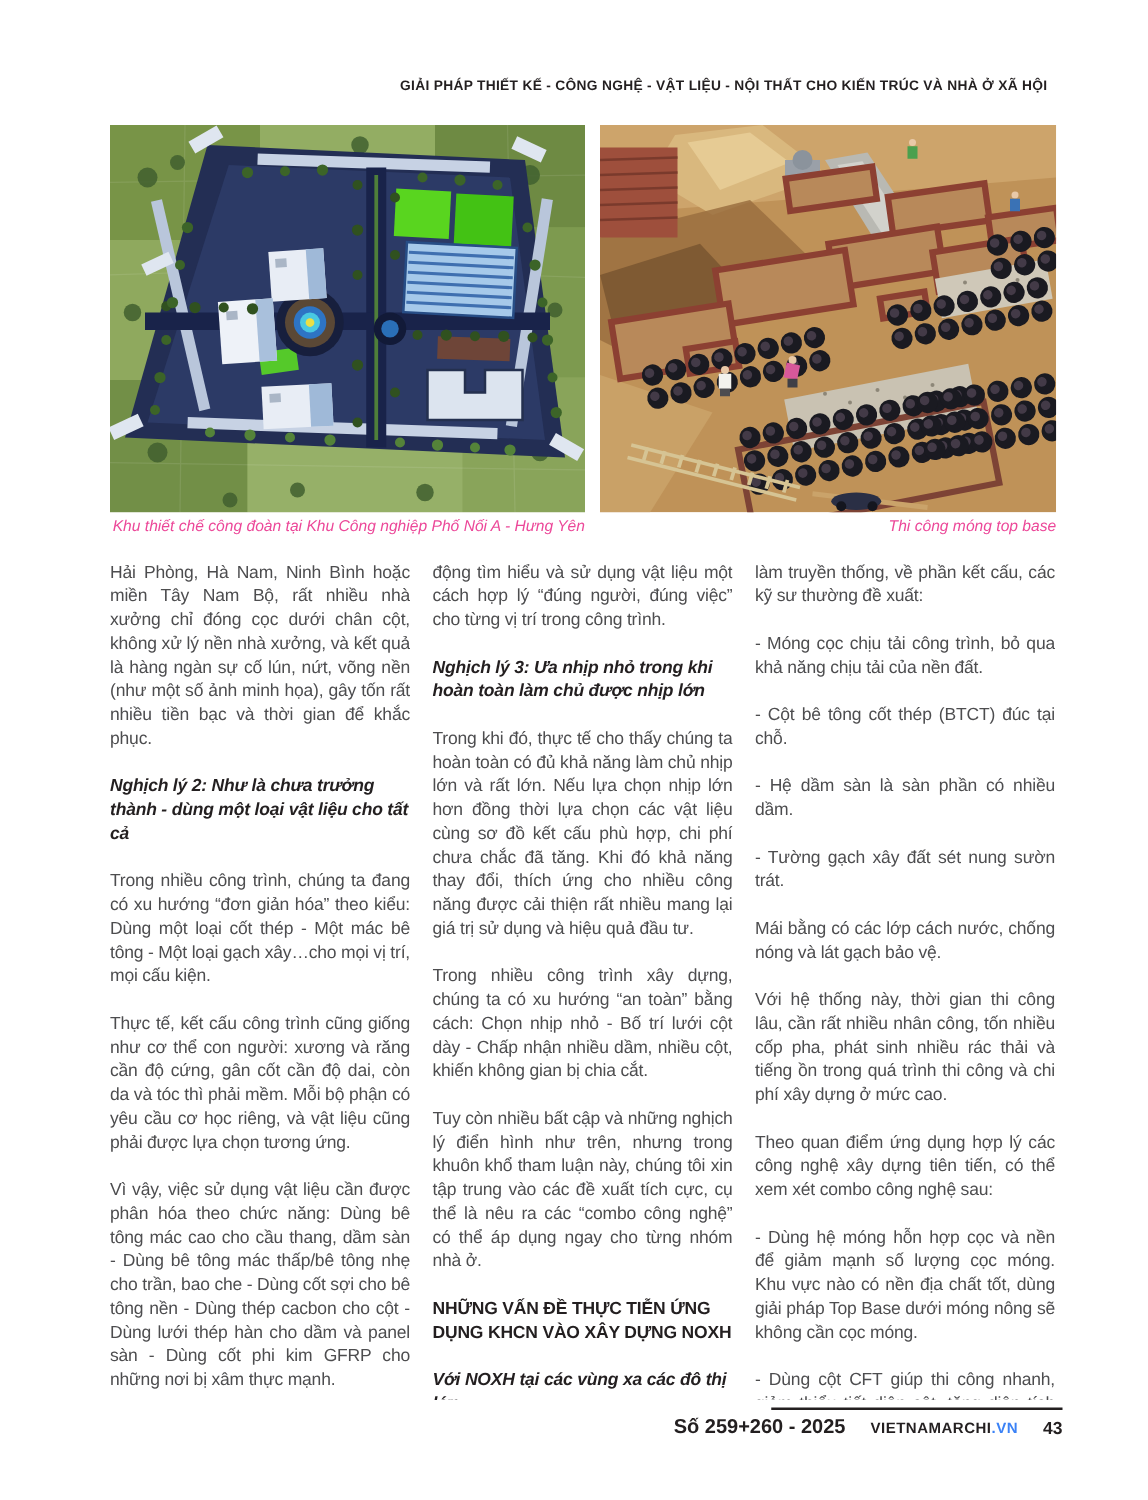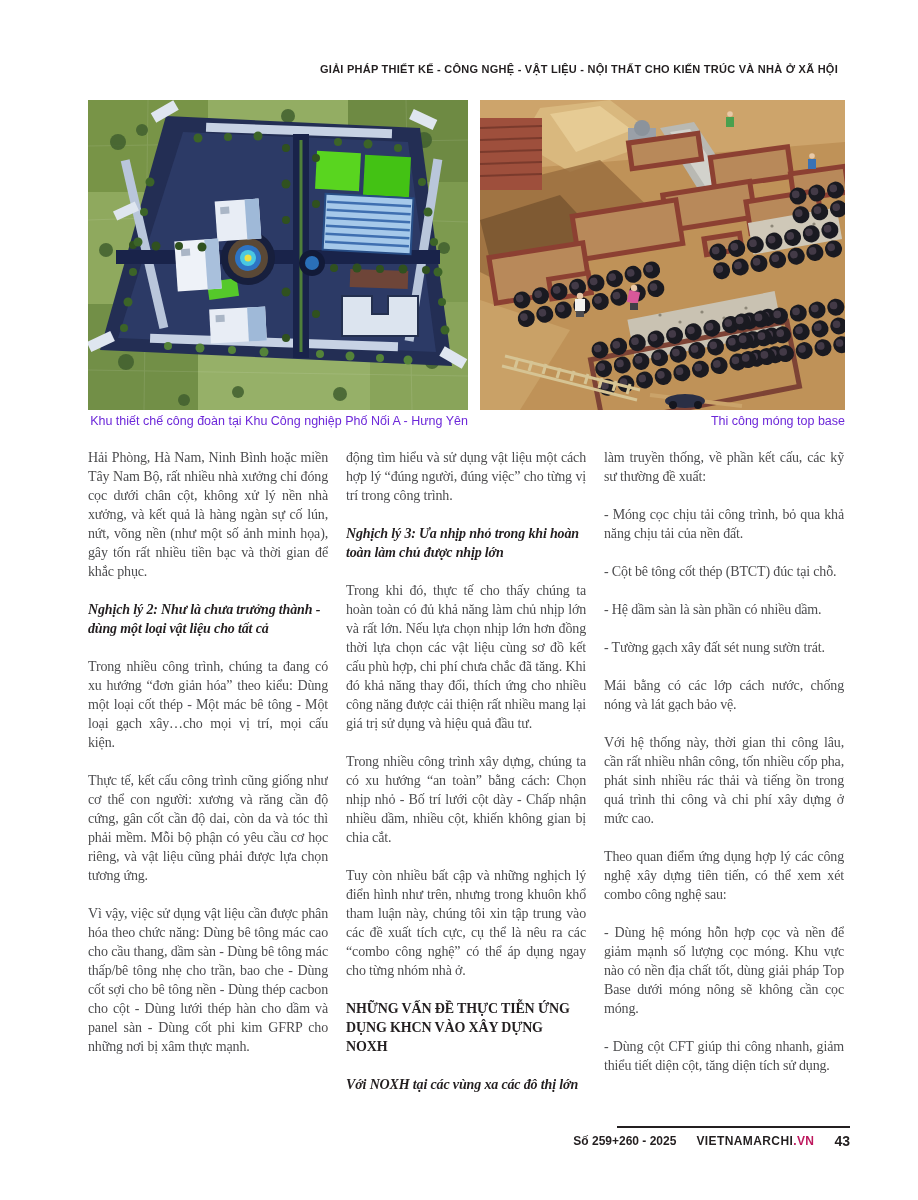--- a/index.html
+++ b/index.html
@@ -10,42 +10,42 @@
   }
   .kicker{
     position:absolute;top:63px;right:80px;
     font-size:11px;font-weight:bold;color:#231f20;letter-spacing:.25px;
   }
   figure{margin:0;padding:0;position:absolute;overflow:hidden;}
   .fig-left{left:88px;top:100px;width:380px;height:310px;}
   .fig-right{left:480px;top:100px;width:365px;height:310px;}
   .fig-left svg,.fig-right svg{display:block;width:100%;height:100%;}
   .cap{
-    position:absolute;top:414px;font-size:12.5px;color:#6d28d9;
+    position:absolute;top:414px;font-size:12.5px;font-style:italic;color:#ec4899;
   }
   .cap-left{left:88px;width:380px;text-align:right;}
   .cap-right{left:480px;width:365px;text-align:right;}
   .columns{
     position:absolute;left:88px;top:448px;width:762px;height:672px;
-    display:flex;gap:18px;overflow:hidden;font-family:Liberation Serif, serif;
+    display:flex;gap:18px;overflow:hidden;
   }
   .col{width:240px;height:672px;overflow:hidden;}
   .col p{margin:0 0 19px 0;font-size:14px;line-height:19px;letter-spacing:-0.15px;}
   .para{color:#4d4d4f;text-align:justify;}
   .hital{color:#231f20;font-weight:bold;font-style:italic;}
   .hcaps{color:#231f20;font-weight:bold;}
   .footer{
     position:absolute;left:617px;top:1126px;width:233px;
     border-top:2px solid #231f20;padding-top:5px;
     display:flex;align-items:center;justify-content:flex-end;gap:10px;
   }
-  .f-issue{font-size:12px;font-weight:bold;color:#231f20;white-space:nowrap;}
+  .f-issue{font-size:16px;font-weight:bold;color:#231f20;white-space:nowrap;}
   .f-sep{width:1px;height:15px;background:#a7a9ac;}
   .f-brand{font-size:12px;font-weight:bold;color:#231f20;letter-spacing:.4px;white-space:nowrap;}
-  .f-brand .sfx{color:#be185d;}
+  .f-brand .sfx{color:#3b82f6;}
   .f-page{font-size:14px;font-weight:bold;color:#231f20;}
 </style>
 </head>
 <body>
 
 <div class="kicker">GIẢI PHÁP THIẾT KẾ - CÔNG NGHỆ - VẬT LIỆU - NỘI THẤT CHO KIẾN TRÚC VÀ NHÀ Ở XÃ HỘI</div>
 
 <figure class="fig-left">
   <svg viewBox="0 0 380 310" preserveAspectRatio="none">
     <rect width="380" height="310" fill="#86a258"></rect>

